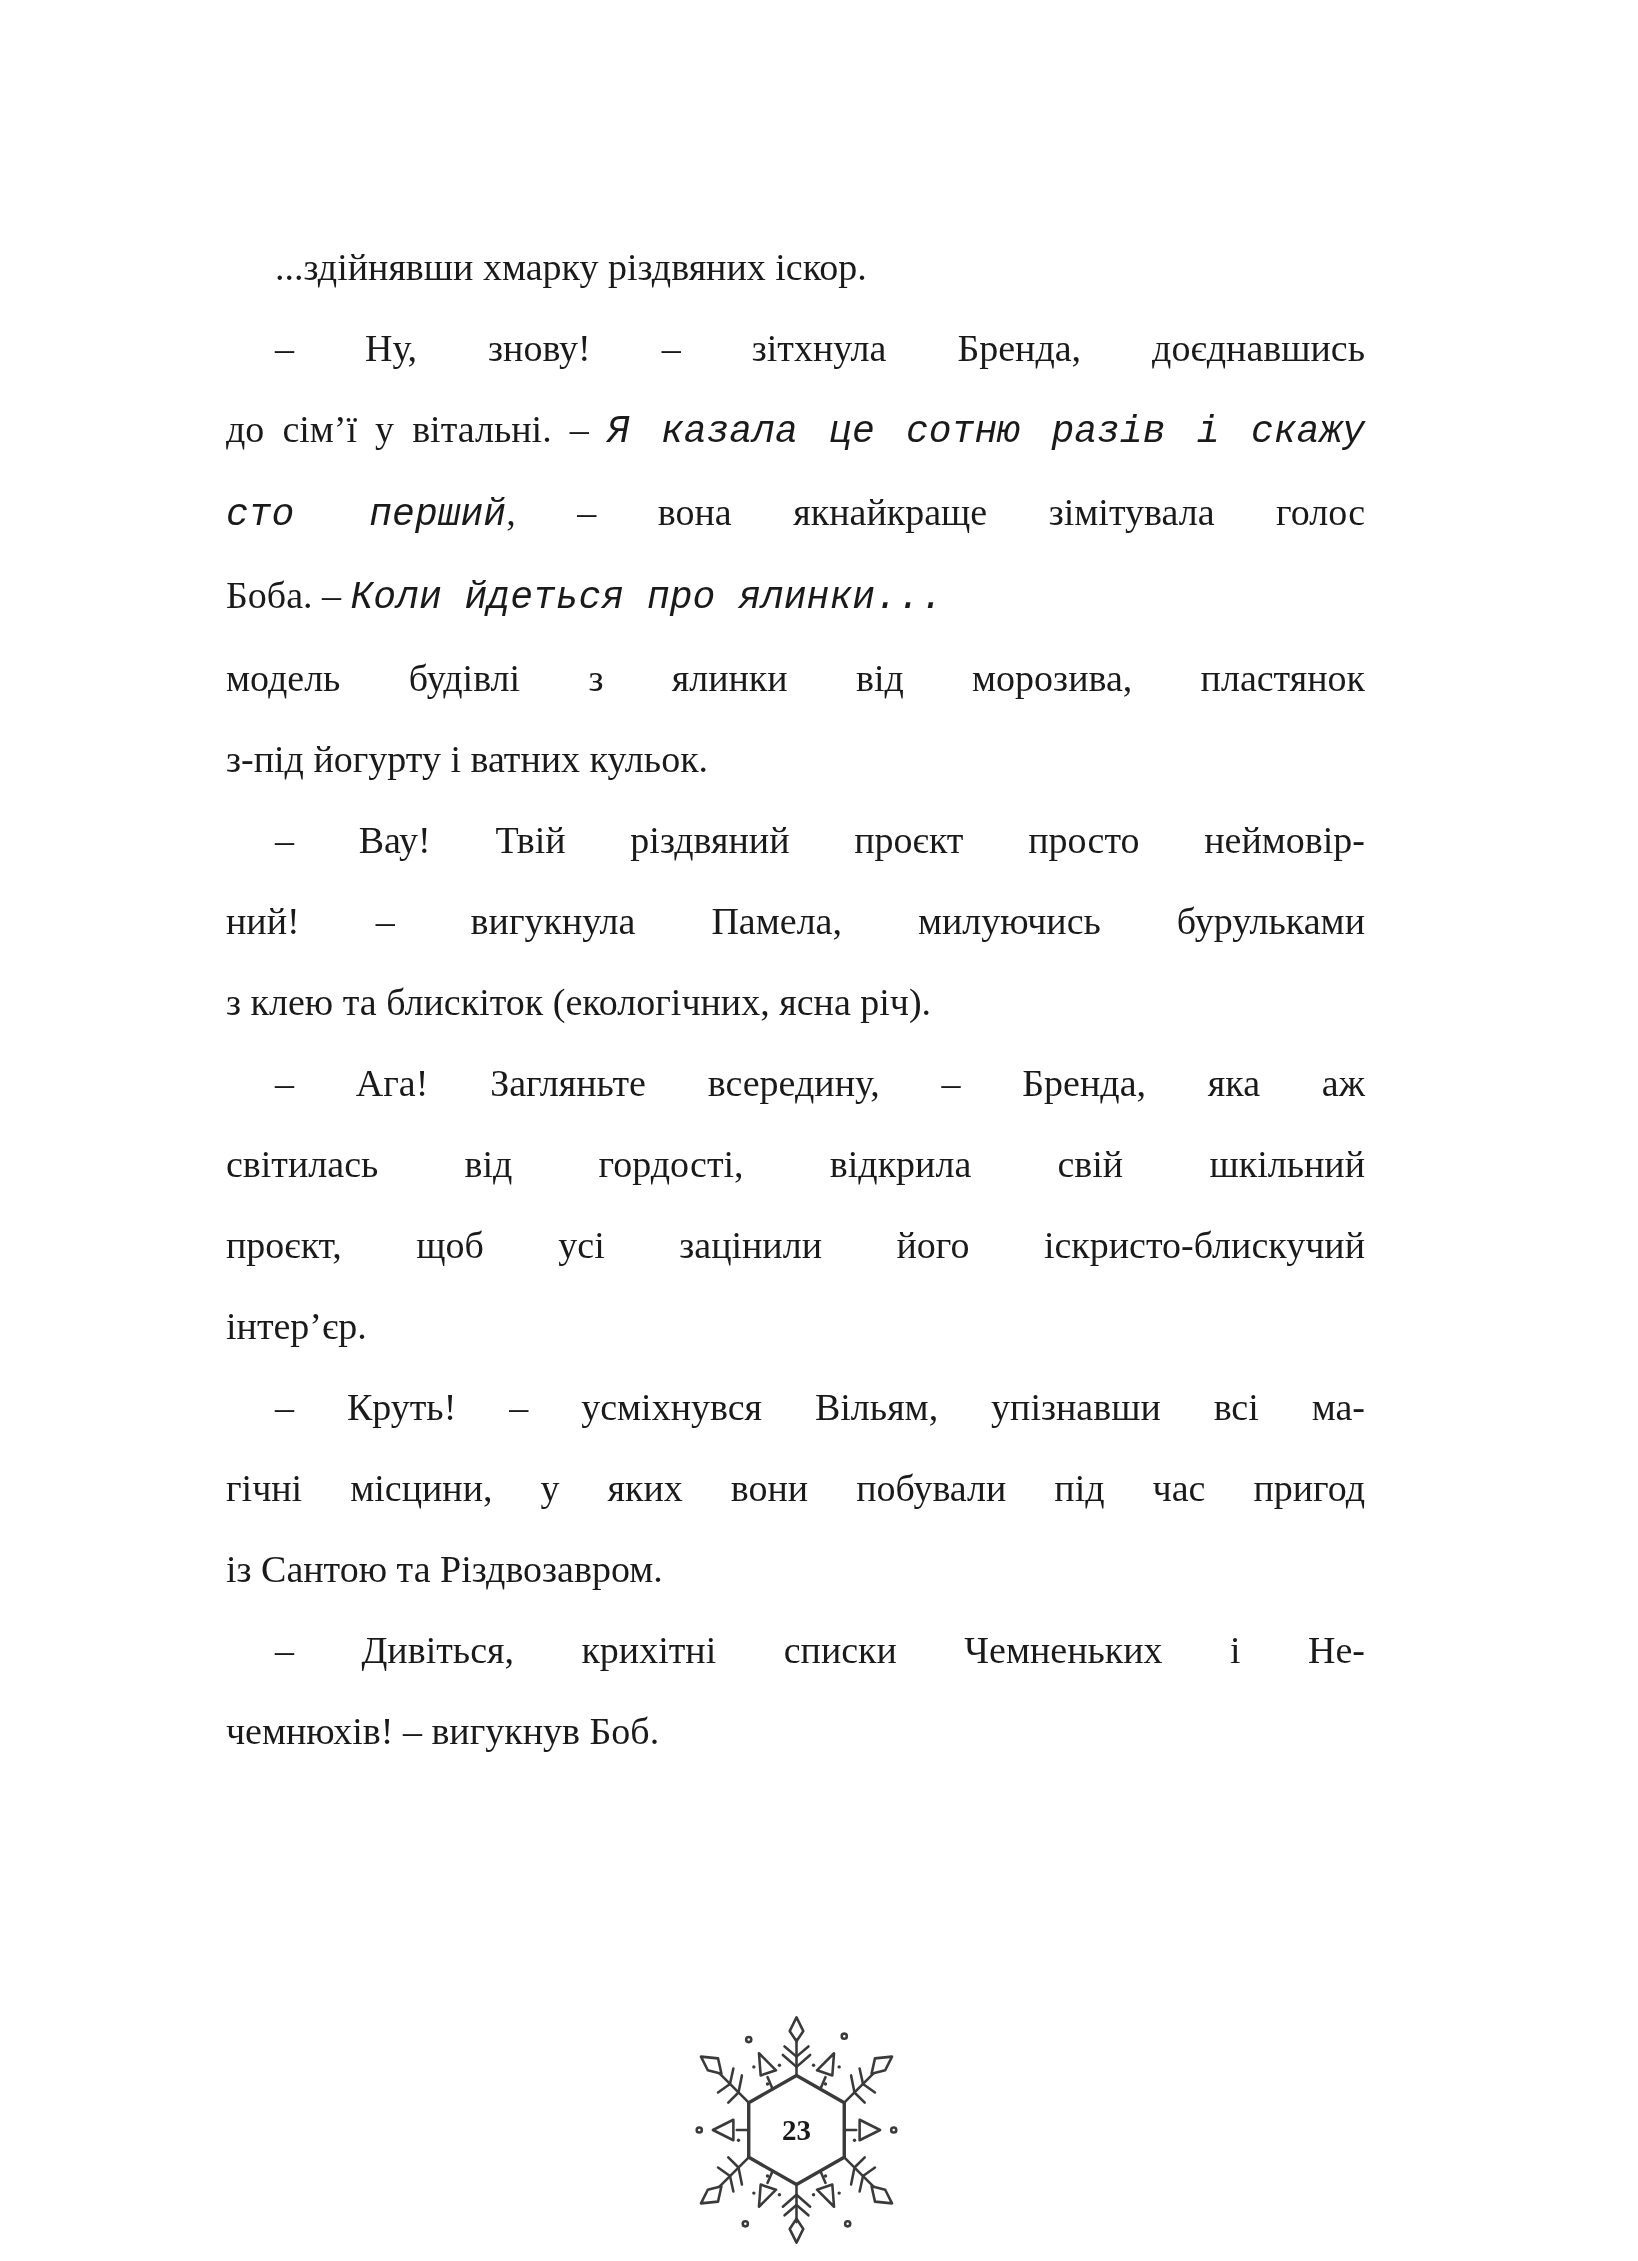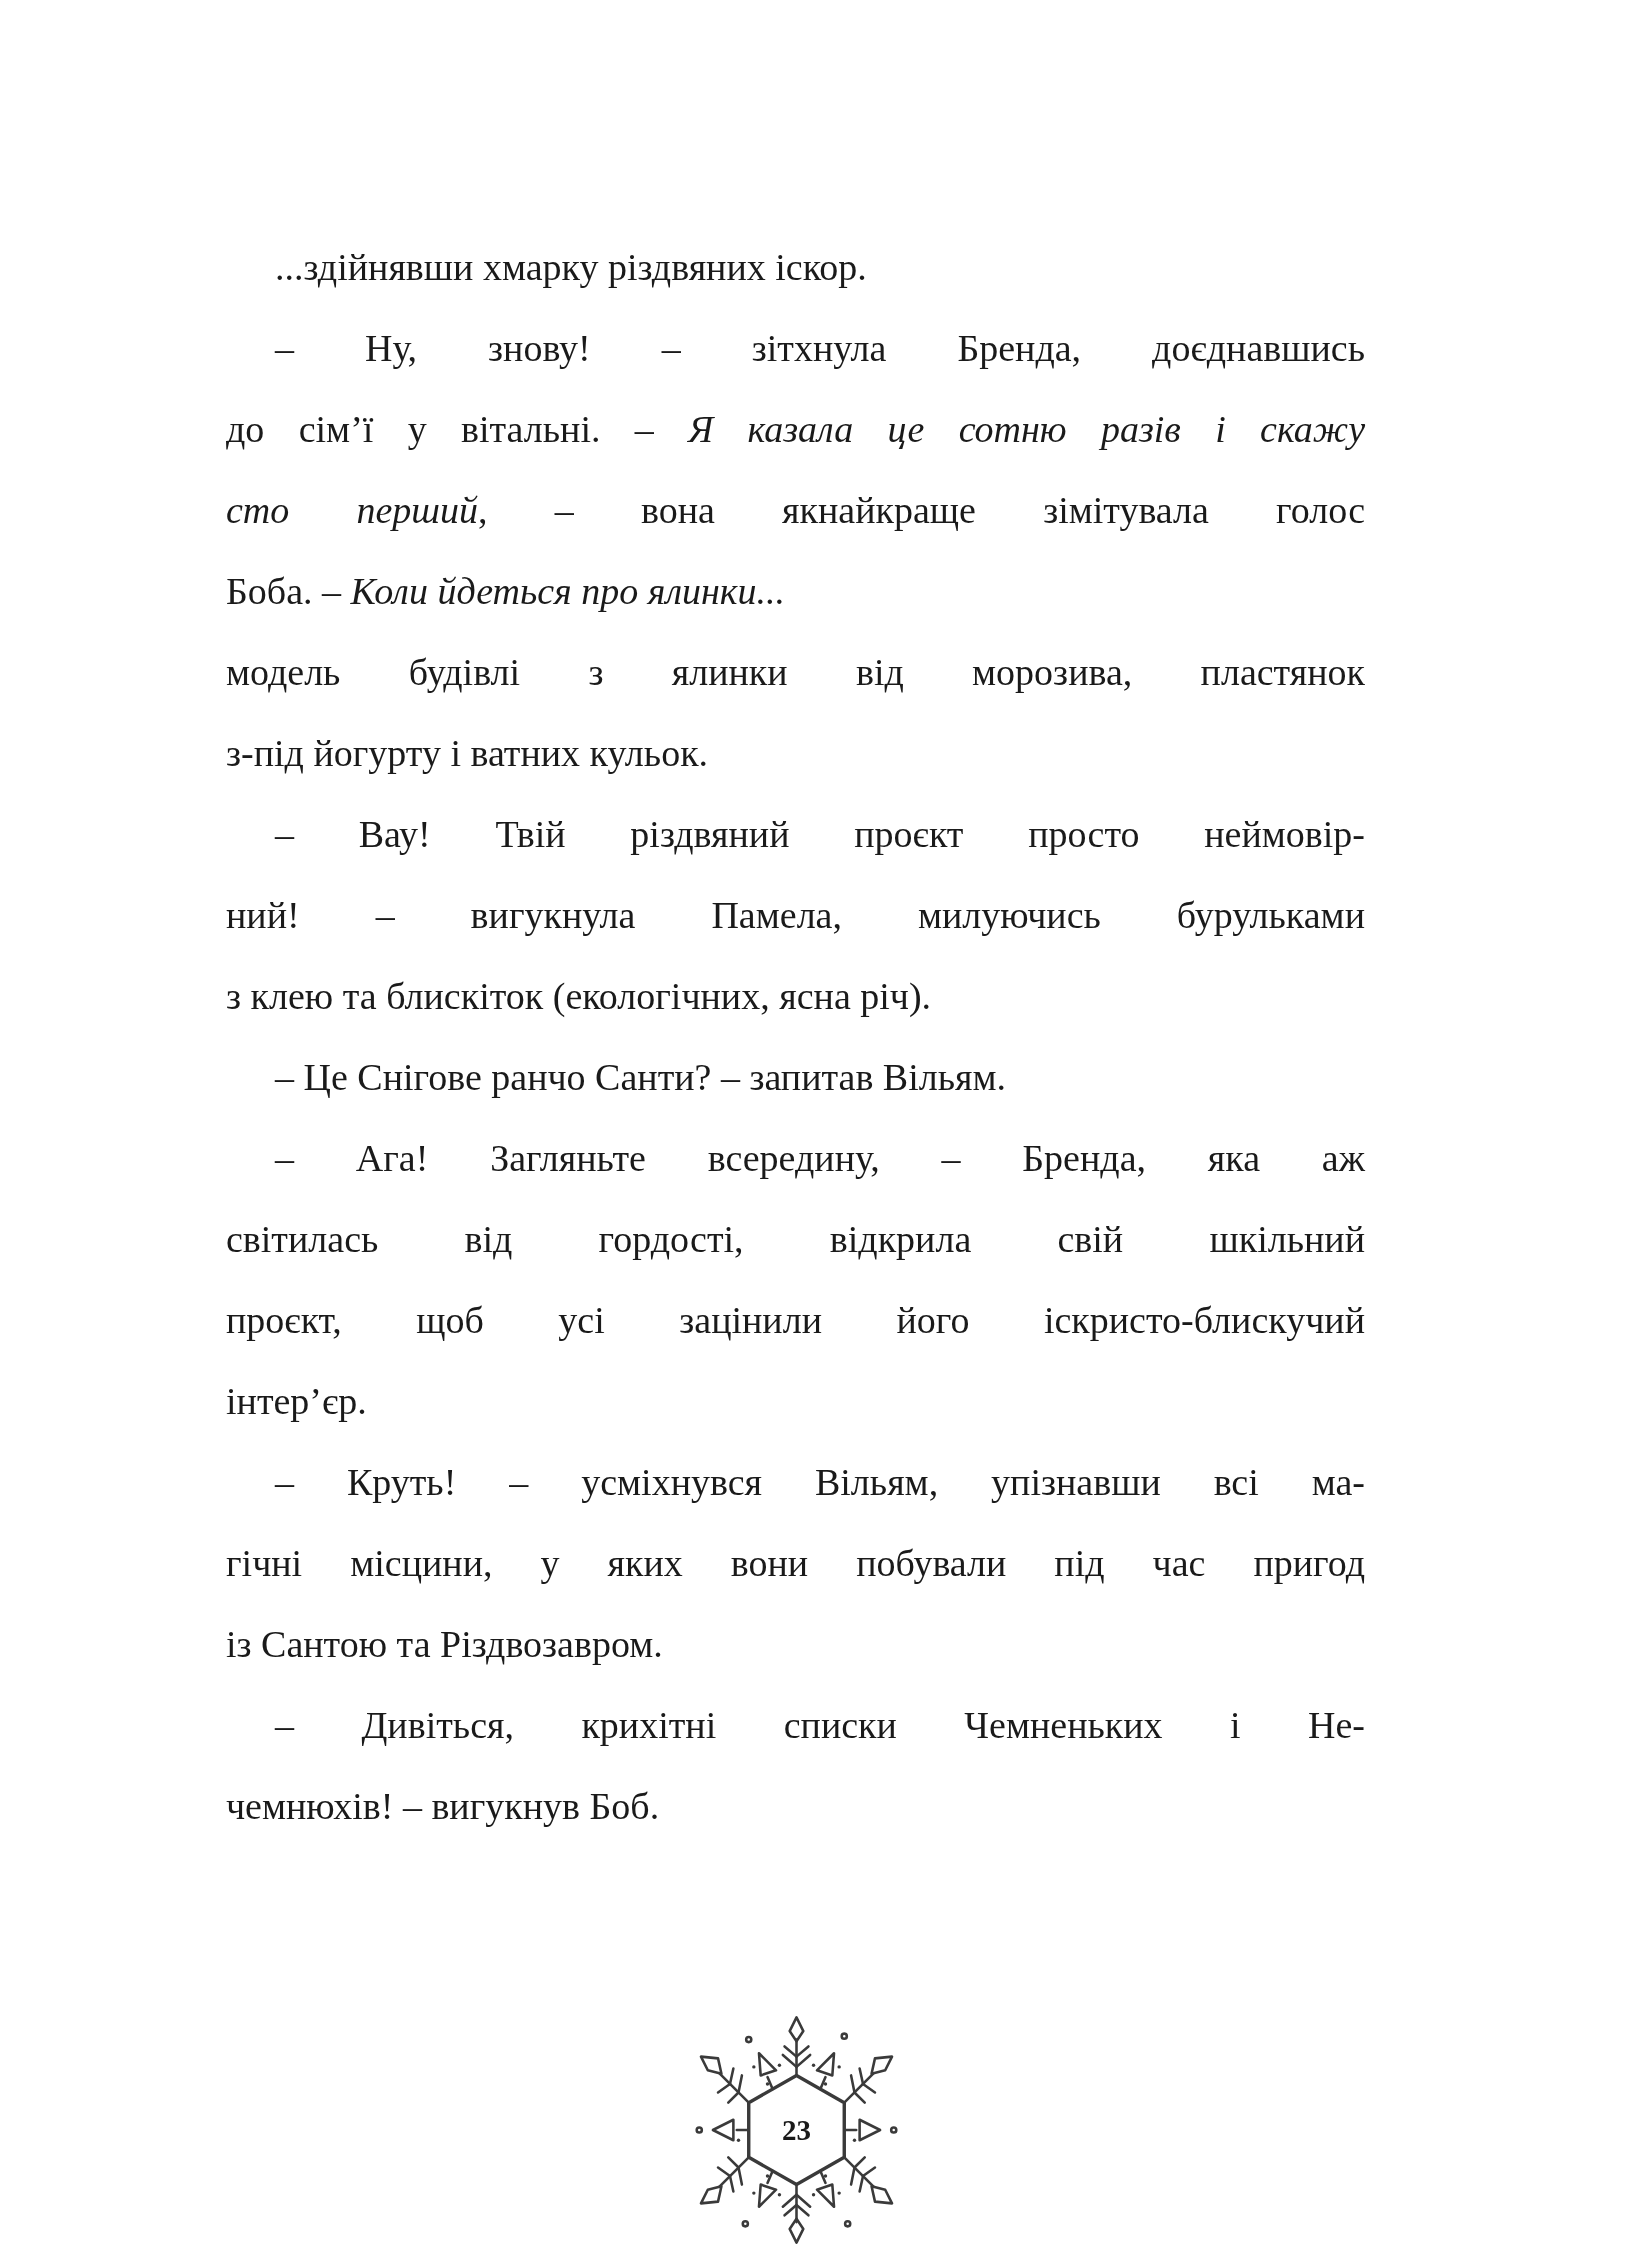--- a/index.html
+++ b/index.html
@@ -10,21 +10,21 @@
   .text-block {
     position: absolute;
     left: 226px;
     top: 227px;
     width: 1139px;
     font-family: "Liberation Serif", "DejaVu Serif", serif;
     font-size: 38px;
     line-height: 81px;
     color: #1a1a1a;
   }
-  .it { font-style: italic; }
+  .it { font-style: italic; font-family: Liberation Mono, monospace; }
   .jline { display: block; text-align: justify; text-align-last: justify; white-space: normal; }
   .lline { display: block; text-align: center; text-align-last: left; }
   .indent { padding-left: 49px; }
 
   .page-number-ornament {
     position: absolute;
     left: 694px;
     top: 2014px;
     width: 205px;
     height: 232px;
@@ -50,21 +50,20 @@
       <span class="lline indent"><span>...здійнявши хмарку різдвяних іскор.</span></span>
       <span class="jline indent"><span>– Ну, знову! – зітхнула Бренда, доєднавшись</span></span>
       <span class="jline"><span>до сім’ї у вітальні. – </span><span class="it">Я казала це сотню разів і скажу</span></span>
       <span class="jline"><span class="it">сто перший</span><span>, – вона якнайкраще зімітувала голос</span></span>
       <span class="lline"><span>Боба. – </span><span class="it">Коли йдеться про ялинки...</span></span>
       <span class="jline"><span>модель будівлі з ялинки від морозива, пластянок</span></span>
       <span class="lline"><span>з-під йогурту і ватних кульок.</span></span>
       <span class="jline indent"><span>– Вау! Твій різдвяний проєкт просто неймовір-</span></span>
       <span class="jline"><span>ний! – вигукнула Памела, милуючись бурульками</span></span>
       <span class="lline"><span>з клею та блискіток (екологічних, ясна річ).</span></span>
-      <span class="lline indent"><span>– Це Снігове ранчо Санти? – запитав Вільям.</span></span>
       <span class="jline indent"><span>– Ага! Загляньте всередину, – Бренда, яка аж</span></span>
       <span class="jline"><span>світилась від гордості, відкрила свій шкільний</span></span>
       <span class="jline"><span>проєкт, щоб усі зацінили його іскристо-блискучий</span></span>
       <span class="lline"><span>інтер’єр.</span></span>
       <span class="jline indent"><span>– Круть! – усміхнувся Вільям, упізнавши всі ма-</span></span>
       <span class="jline"><span>гічні місцини, у яких вони побували під час пригод</span></span>
       <span class="lline"><span>із Сантою та Різдвозавром.</span></span>
       <span class="jline indent"><span>– Дивіться, крихітні списки Чемненьких і Не-</span></span>
       <span class="lline"><span>чемнюхів! – вигукнув Боб.</span></span>
     </div>

